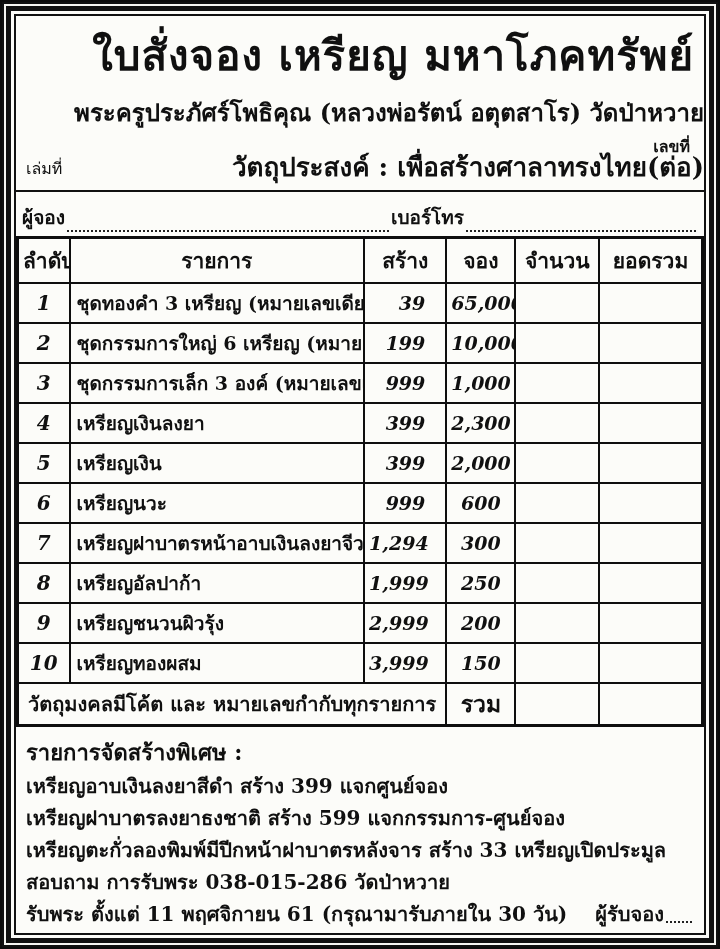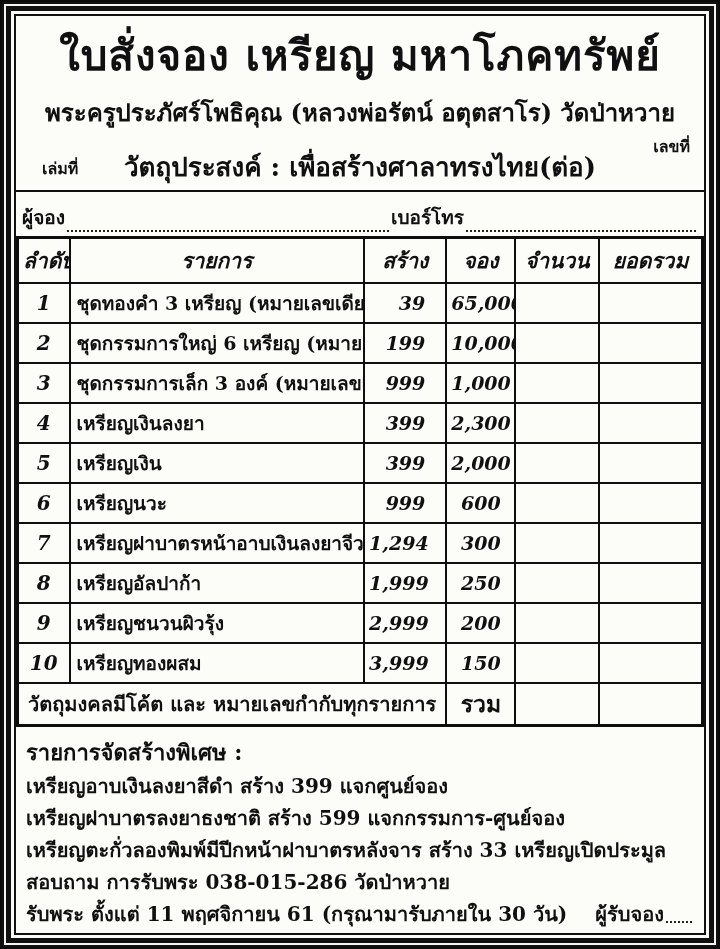--- a/index.html
+++ b/index.html
@@ -9,43 +9,43 @@
     font-family:"DejaVu Serif","Liberation Serif",serif;
     color:#101010;
     overflow:hidden;
   }
   .photo { width:720px; height:949px; box-sizing:border-box; background:#0c0c0c; padding:2px; }
   .frame-outer { width:100%; height:100%; box-sizing:border-box; background:#f6f6f2; border:2px solid #111; padding:2px; }
   .frame-thick { width:100%; height:100%; box-sizing:border-box; border:5px solid #111; padding:3px; background:#fbfbf8; }
   .page { width:100%; height:100%; box-sizing:border-box; border:2px solid #111; background:#fcfcf9; display:flex; flex-direction:column; overflow:hidden; }
 
   
-  .hdr { text-align:center; padding-top:10px; flex:0 0 auto;border-radius:26px; }
+  .hdr { text-align:right; padding-top:10px; flex:0 0 auto;border-radius:26px; }
   .title { font-size:42px; font-weight:bold; line-height:1.35; margin:2px 10px 0; letter-spacing:1px; }
   .subtitle { font-size:24px; font-weight:bold; margin-top:8px; }
   .purpose-row { position:relative; margin-top:6px; height:52px; }
   .purpose { font-size:26px; font-weight:bold; padding-top:8px; }
-  .vol-label { position:absolute; left:26px; top:18px; font-size:16px; font-weight:bold; }
+  .vol-label { position:absolute; left:10px; top:18px; font-size:16px; font-weight:normal; }
   .num-label { position:absolute; right:14px; top:-4px; font-size:16px; font-weight:bold; }
 
   
   .booker-row {
     border-top:2px solid #111;
     display:flex; align-items:flex-end;
     font-size:19px; font-weight:bold;
     padding:14px 6px 4px; height:26px; box-sizing:content-box;justify-content:center;
   }
   .leader { flex:1; border-bottom:2px dotted #222; height:0.85em; margin:0 2px; }
   .leader.l1 { flex:1.4; }
 
   
   table { width:100%; border-collapse:collapse; table-layout:fixed; flex:0 0 auto; }
   th,td { border:2px solid #0e0e0e; padding:0 4px; overflow:hidden; white-space:nowrap; }
   table { border:3px solid #0e0e0e; }
-  thead th { height:43px; font-size:21px; font-weight:bold; text-align:center;font-style:italic; }
+  thead th { height:43px; font-size:21px; font-weight:bold; text-align:center; }
   tbody td { height:38px; }
   .col-no   { width:7.6%; }
   .col-item { width:43.0%; }
   .col-made { width:12.0%; }
   .col-res  { width:10.1%; }
   .col-qty  { width:12.2%; }
   .col-tot  { width:15.1%; }
   .cell-no   { text-align:center; font-size:20px; font-weight:bold; font-style:italic; }
   .cell-item { font-size:19px; font-weight:bold; padding-left:6px; }
   .cell-made { text-align:right; padding-right:20px; font-size:19px; font-weight:bold; font-style:italic; }

